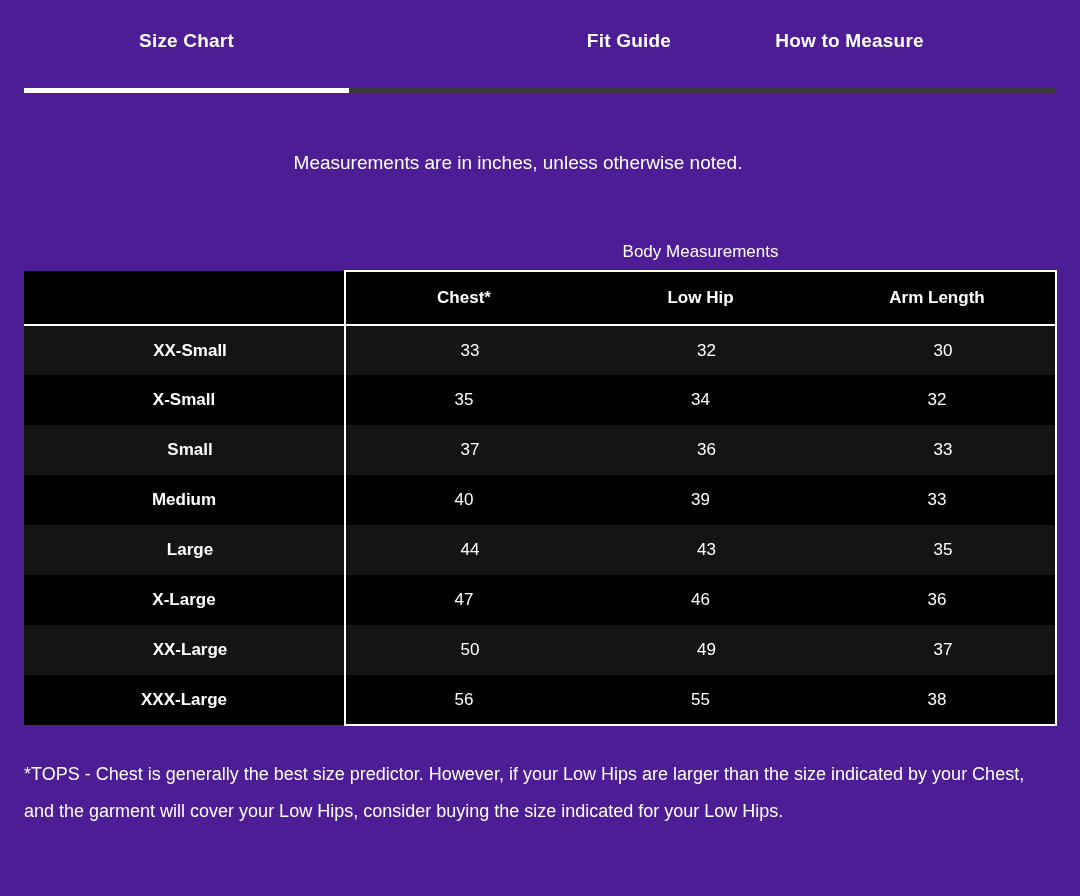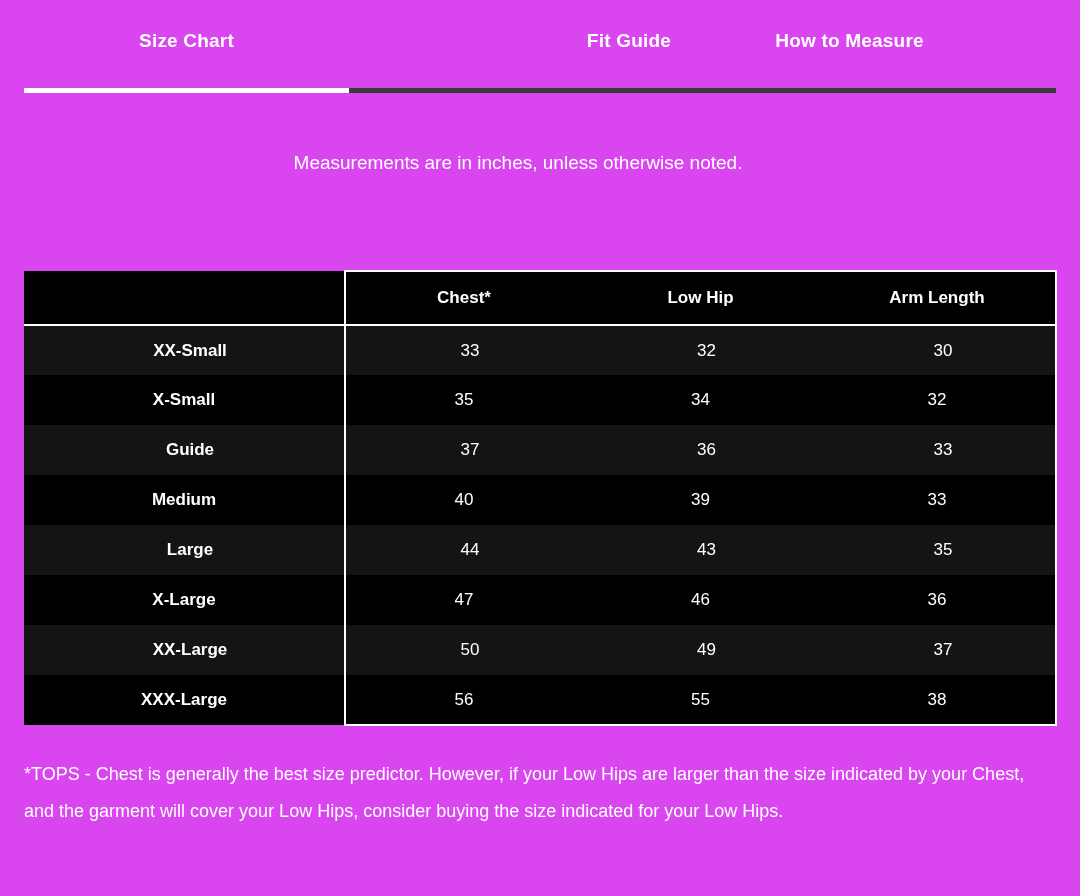--- a/index.html
+++ b/index.html
@@ -14,21 +14,21 @@
   body {
     font-family: "Liberation Sans", sans-serif;
     color: #ffffff;
     -webkit-font-smoothing: antialiased;
   }
 
   .page {
     position: relative;
     width: 1080px;
     height: 896px;
-    background: #d946ef;
+    background: #4c1d95;
   }
 
   
   .tabs {
     display: flex;
     align-items: flex-start;
     padding: 24px 24px 0 24px;
   }
   .tab {
     font-size: 19px;
@@ -174,20 +174,21 @@
     <div class="tab tab-1 inactive">Fit Guide</div>
     <div class="tab tab-2 inactive">How to Measure</div>
   </div>
 
   <div class="tab-underline-wrap">
     <div class="tab-underline"></div>
   </div>
 
   <div class="intro">Measurements are in inches, unless otherwise noted.</div>
 
+  <div class="table-caption">Body Measurements</div>
 
   <div class="table-wrap">
     <table class="size-table">
       <colgroup>
         <col class="c-label">
         <col class="c-data">
         <col class="c-data">
         <col class="c-data">
       </colgroup>
       <thead>
@@ -205,21 +206,21 @@
           <td class="val">32</td>
           <td class="val last">30</td>
         </tr>
         <tr class="plain">
           <td class="size-label">X-Small</td>
           <td class="val first">35</td>
           <td class="val">34</td>
           <td class="val last">32</td>
         </tr>
         <tr class="stripe">
-          <td class="size-label">Guide</td>
+          <td class="size-label">Small</td>
           <td class="val first">37</td>
           <td class="val">36</td>
           <td class="val last">33</td>
         </tr>
         <tr class="plain">
           <td class="size-label">Medium</td>
           <td class="val first">40</td>
           <td class="val">39</td>
           <td class="val last">33</td>
         </tr>

